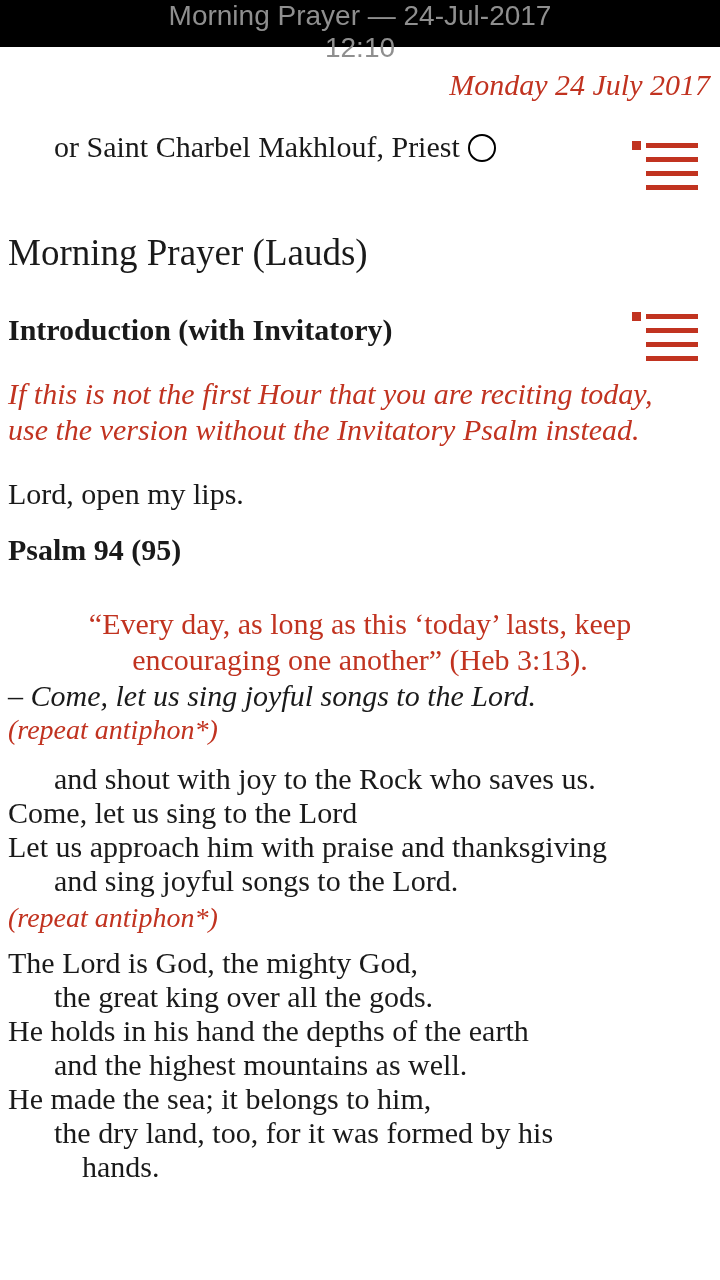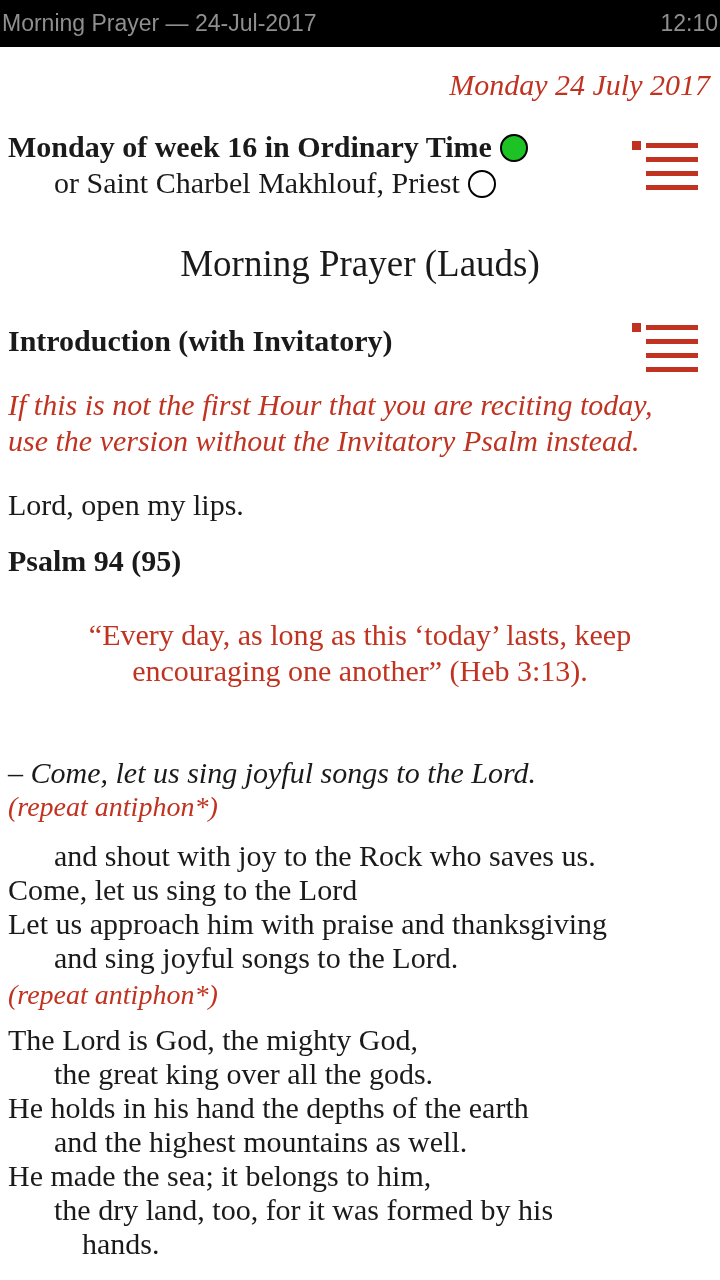--- a/index.html
+++ b/index.html
@@ -14,22 +14,22 @@
   html, body { margin: 0; padding: 0; }
   body {
     width: 720px; height: 1280px; overflow: hidden;
     background: var(--bg); color: var(--text);
     font-family: "Liberation Serif", serif;
     font-size: 30px;
   }
   .status-bar {
     height: 47px; background: var(--sb-bg); color: var(--sb-text);
     display: flex; align-items: center; justify-content: space-between;
-    padding: 0 2px;
-    font-family: "Liberation Sans", sans-serif; font-size: 23px;
+    padding: 0 20px;
+    font-family: "Liberation Sans", sans-serif; font-size: 28px; flex-direction: column;
   }
   .content { padding: 0 8px; }
   .date-line {
     margin-top: 20px; text-align: right; font-style: italic;
     color: var(--accent); line-height: 36px; padding-right: 2px;
   }
   .celebration-block { display: flex; justify-content: space-between; margin-top: 26px; }
   .celebration-text { line-height: 36px; flex: 1; }
   .primary-line { font-weight: bold; }
   .alt-line { margin-left: 46px; }
@@ -38,30 +38,30 @@
     border: 2px solid #000; vertical-align: -5px; margin-left: 8px;
   }
   .indicator.filled { background: var(--green); }
   .indicator.open { background: #fff; }
   .menu-icon { position: relative; width: 66px; height: 47px; flex-shrink: 0; margin-right: 14px; }
   .menu-icon .sq { position: absolute; left: 0; top: -2px; width: 9px; height: 9px; background: var(--accent); }
   .menu-icon .bars { position: absolute; right: 0; top: 0; }
   .menu-icon .bars i { display: block; width: 52px; height: 5px; background: var(--accent); }
   .menu-icon .bars i + i { margin-top: 9px; }
   .celebration-block .menu-icon { margin-top: 14px; }
-  .page-title { margin: 40px 0 16px; text-align: center; font-size: 37px; font-weight: normal; line-height: 46px; }
+  .page-title { margin: 40px 0 16px; font-size: 37px; font-weight: normal; line-height: 46px; }
   .section-row { display: flex; justify-content: space-between; margin-top: 36px; }
   .section-row h2 { margin: 0; font-size: 30px; font-weight: bold; line-height: 36px; flex: 1; }
   .section-row .menu-icon { margin-top: 2px; }
   .rubric { margin-top: 15px; color: var(--accent); font-style: italic; line-height: 36px; }
   .versicle-block { margin-top: 28px; line-height: 36px; }
   .response { margin-left: 46px; font-style: italic; }
   .psalm-row { display: flex; justify-content: space-between; margin-top: 20px; font-weight: bold; line-height: 36px; }
   .quote { margin-top: 38px; color: var(--accent); text-align: center; line-height: 36px; padding: 0 30px; }
-  .antiphon-block { margin-top: 66px; }
+  .antiphon-block { }
   .antiphon { font-style: italic; line-height: 36px; }
   .repeat-note { color: var(--accent); font-style: italic; font-size: 28px; line-height: 32px; }
   .repeat-standalone { margin-top: 4px; }
   .stanza { margin-top: 16px; line-height: 34px; }
   .stanza.second { margin-top: 12px; }
   .verse-line.indent-0 { padding-left: 0; }
   .verse-line.indent-1 { padding-left: 46px; }
   .verse-line.indent-2 { padding-left: 74px; }
 </style>
 </head>
@@ -71,23 +71,20 @@
   <span>Morning Prayer — 24-Jul-2017</span>
   <span>12:10</span>
 </header>
 
 <main class="content">
 
   <div class="date-line">Monday 24 July 2017</div>
 
   <div class="celebration-block">
     <div class="celebration-text">
-      <div class="primary-line">
-        <span>Monday of week 16 in Ordinary Time</span><span class="indicator filled"></span>
-      </div>
       <div class="alt-line">
         <span>or Saint Charbel Makhlouf, Priest</span><span class="indicator open"></span>
       </div>
     </div>
     <div class="menu-icon">
       <span class="sq"></span>
       <span class="bars">
           <i></i>
           <i></i>
           <i></i>

